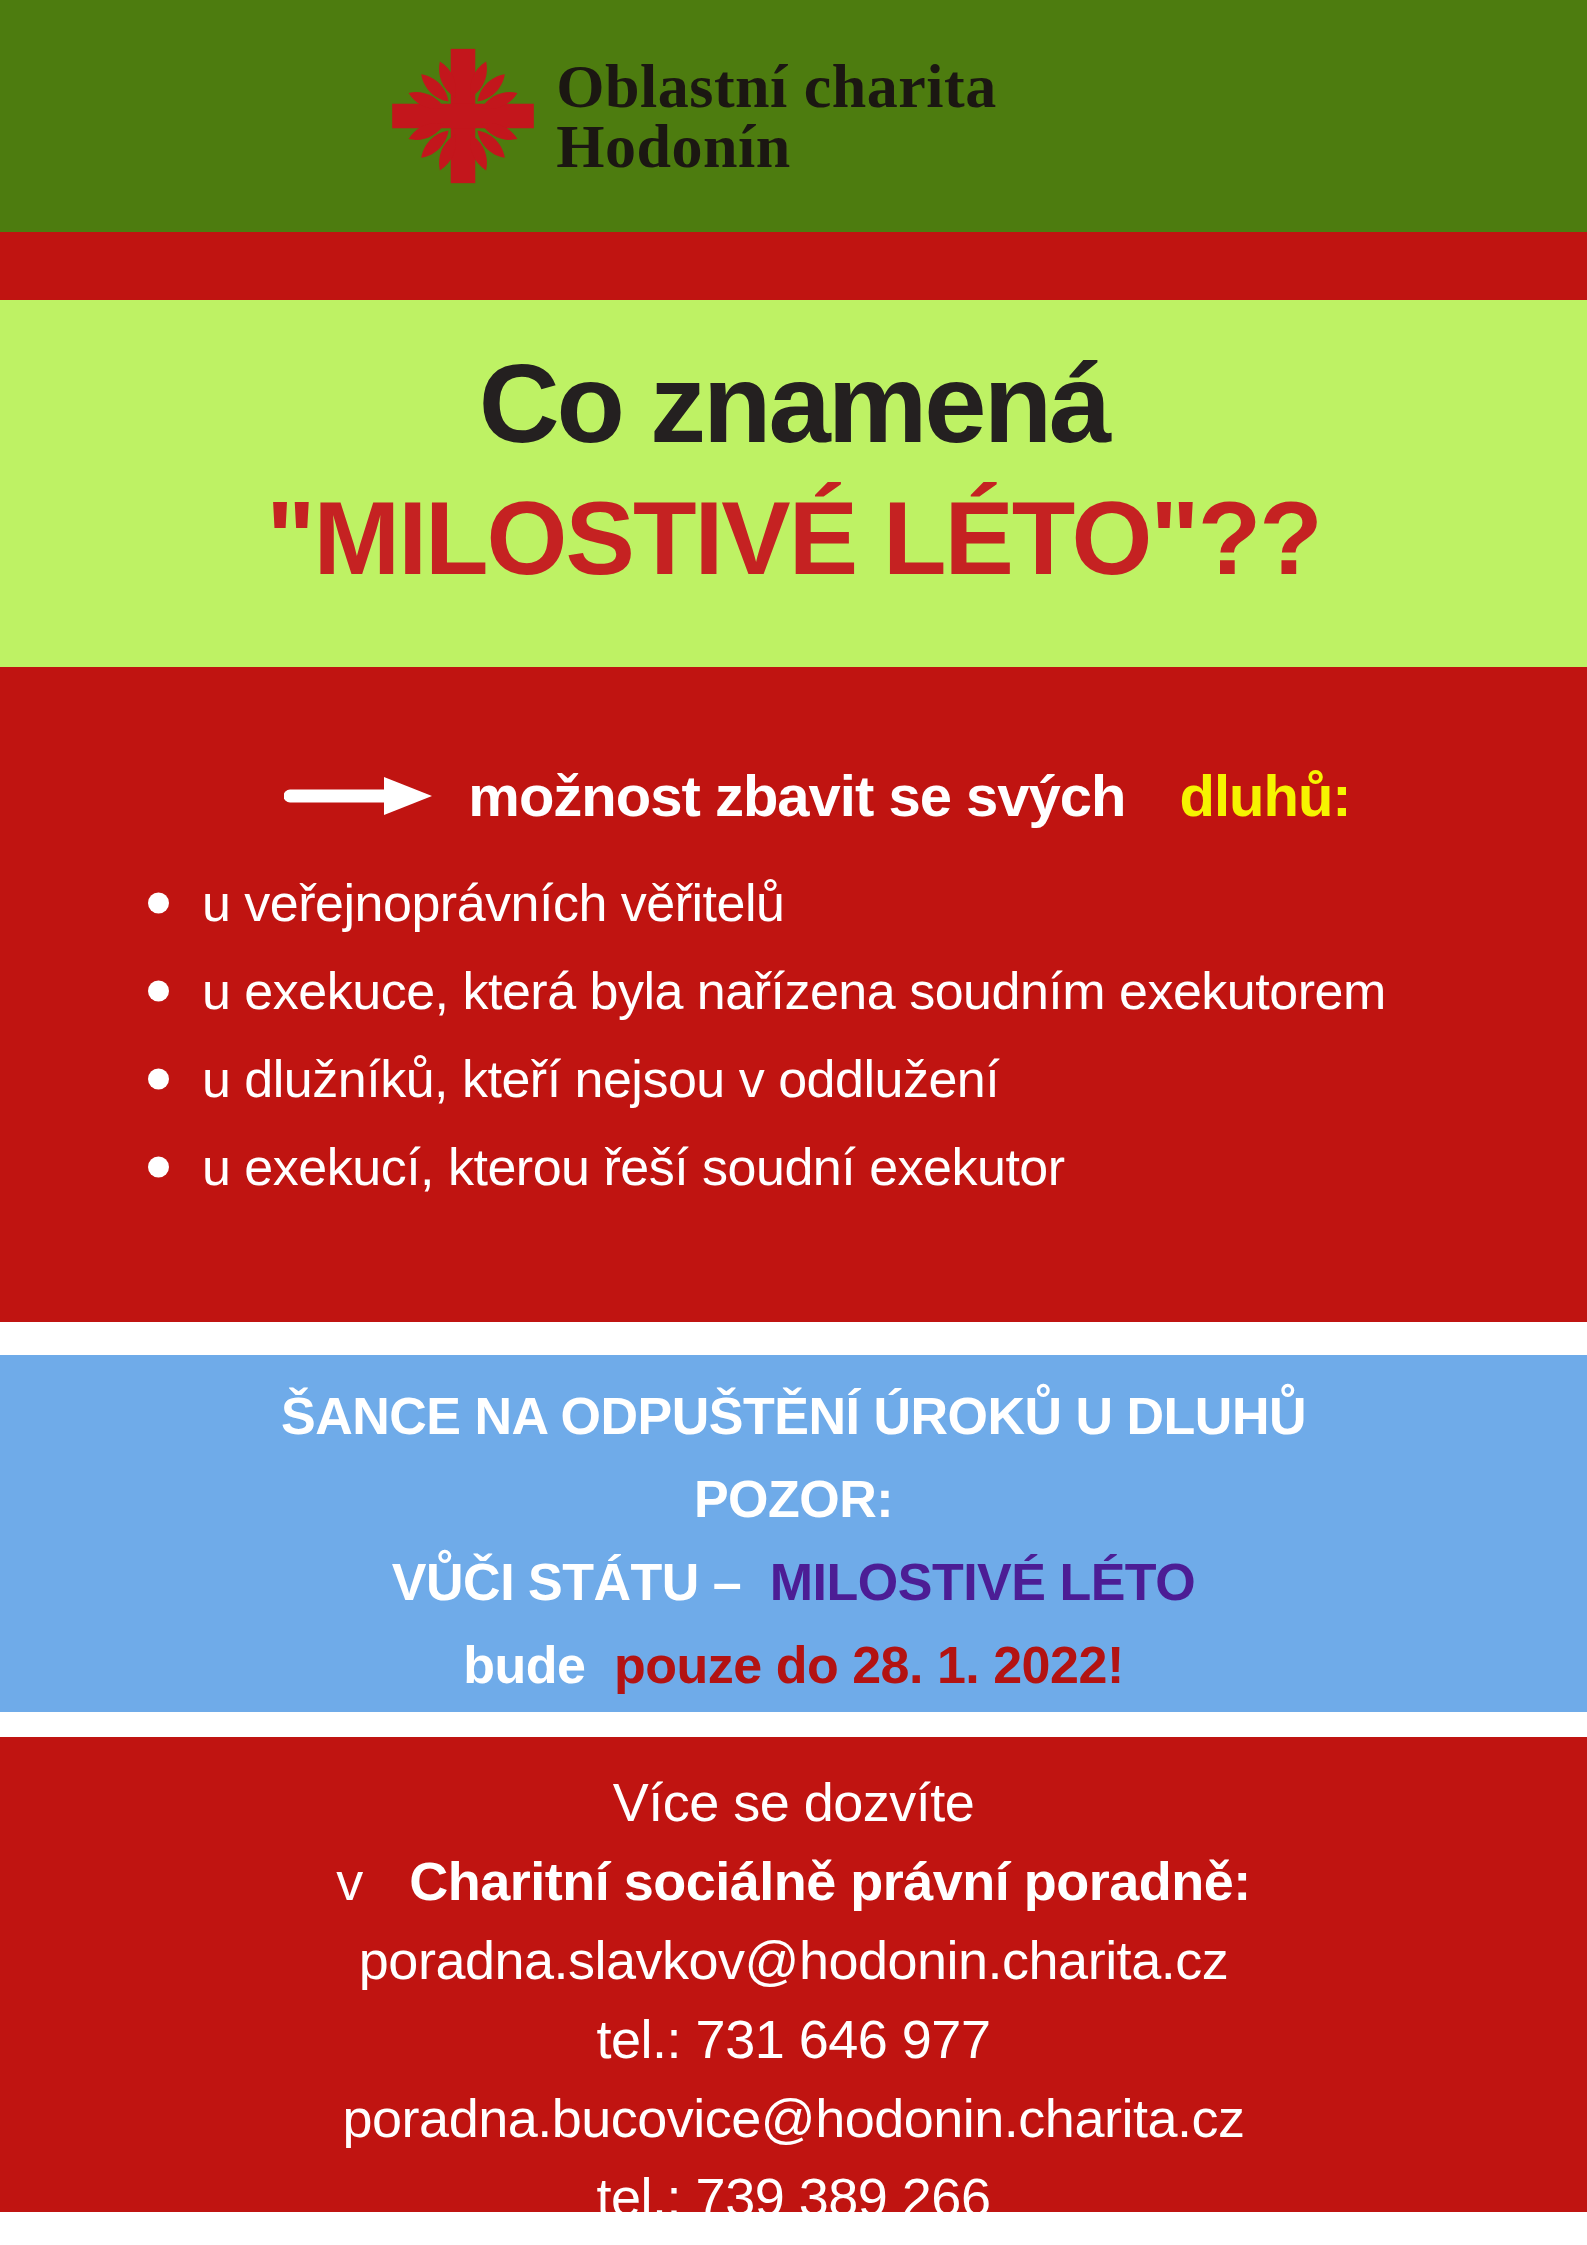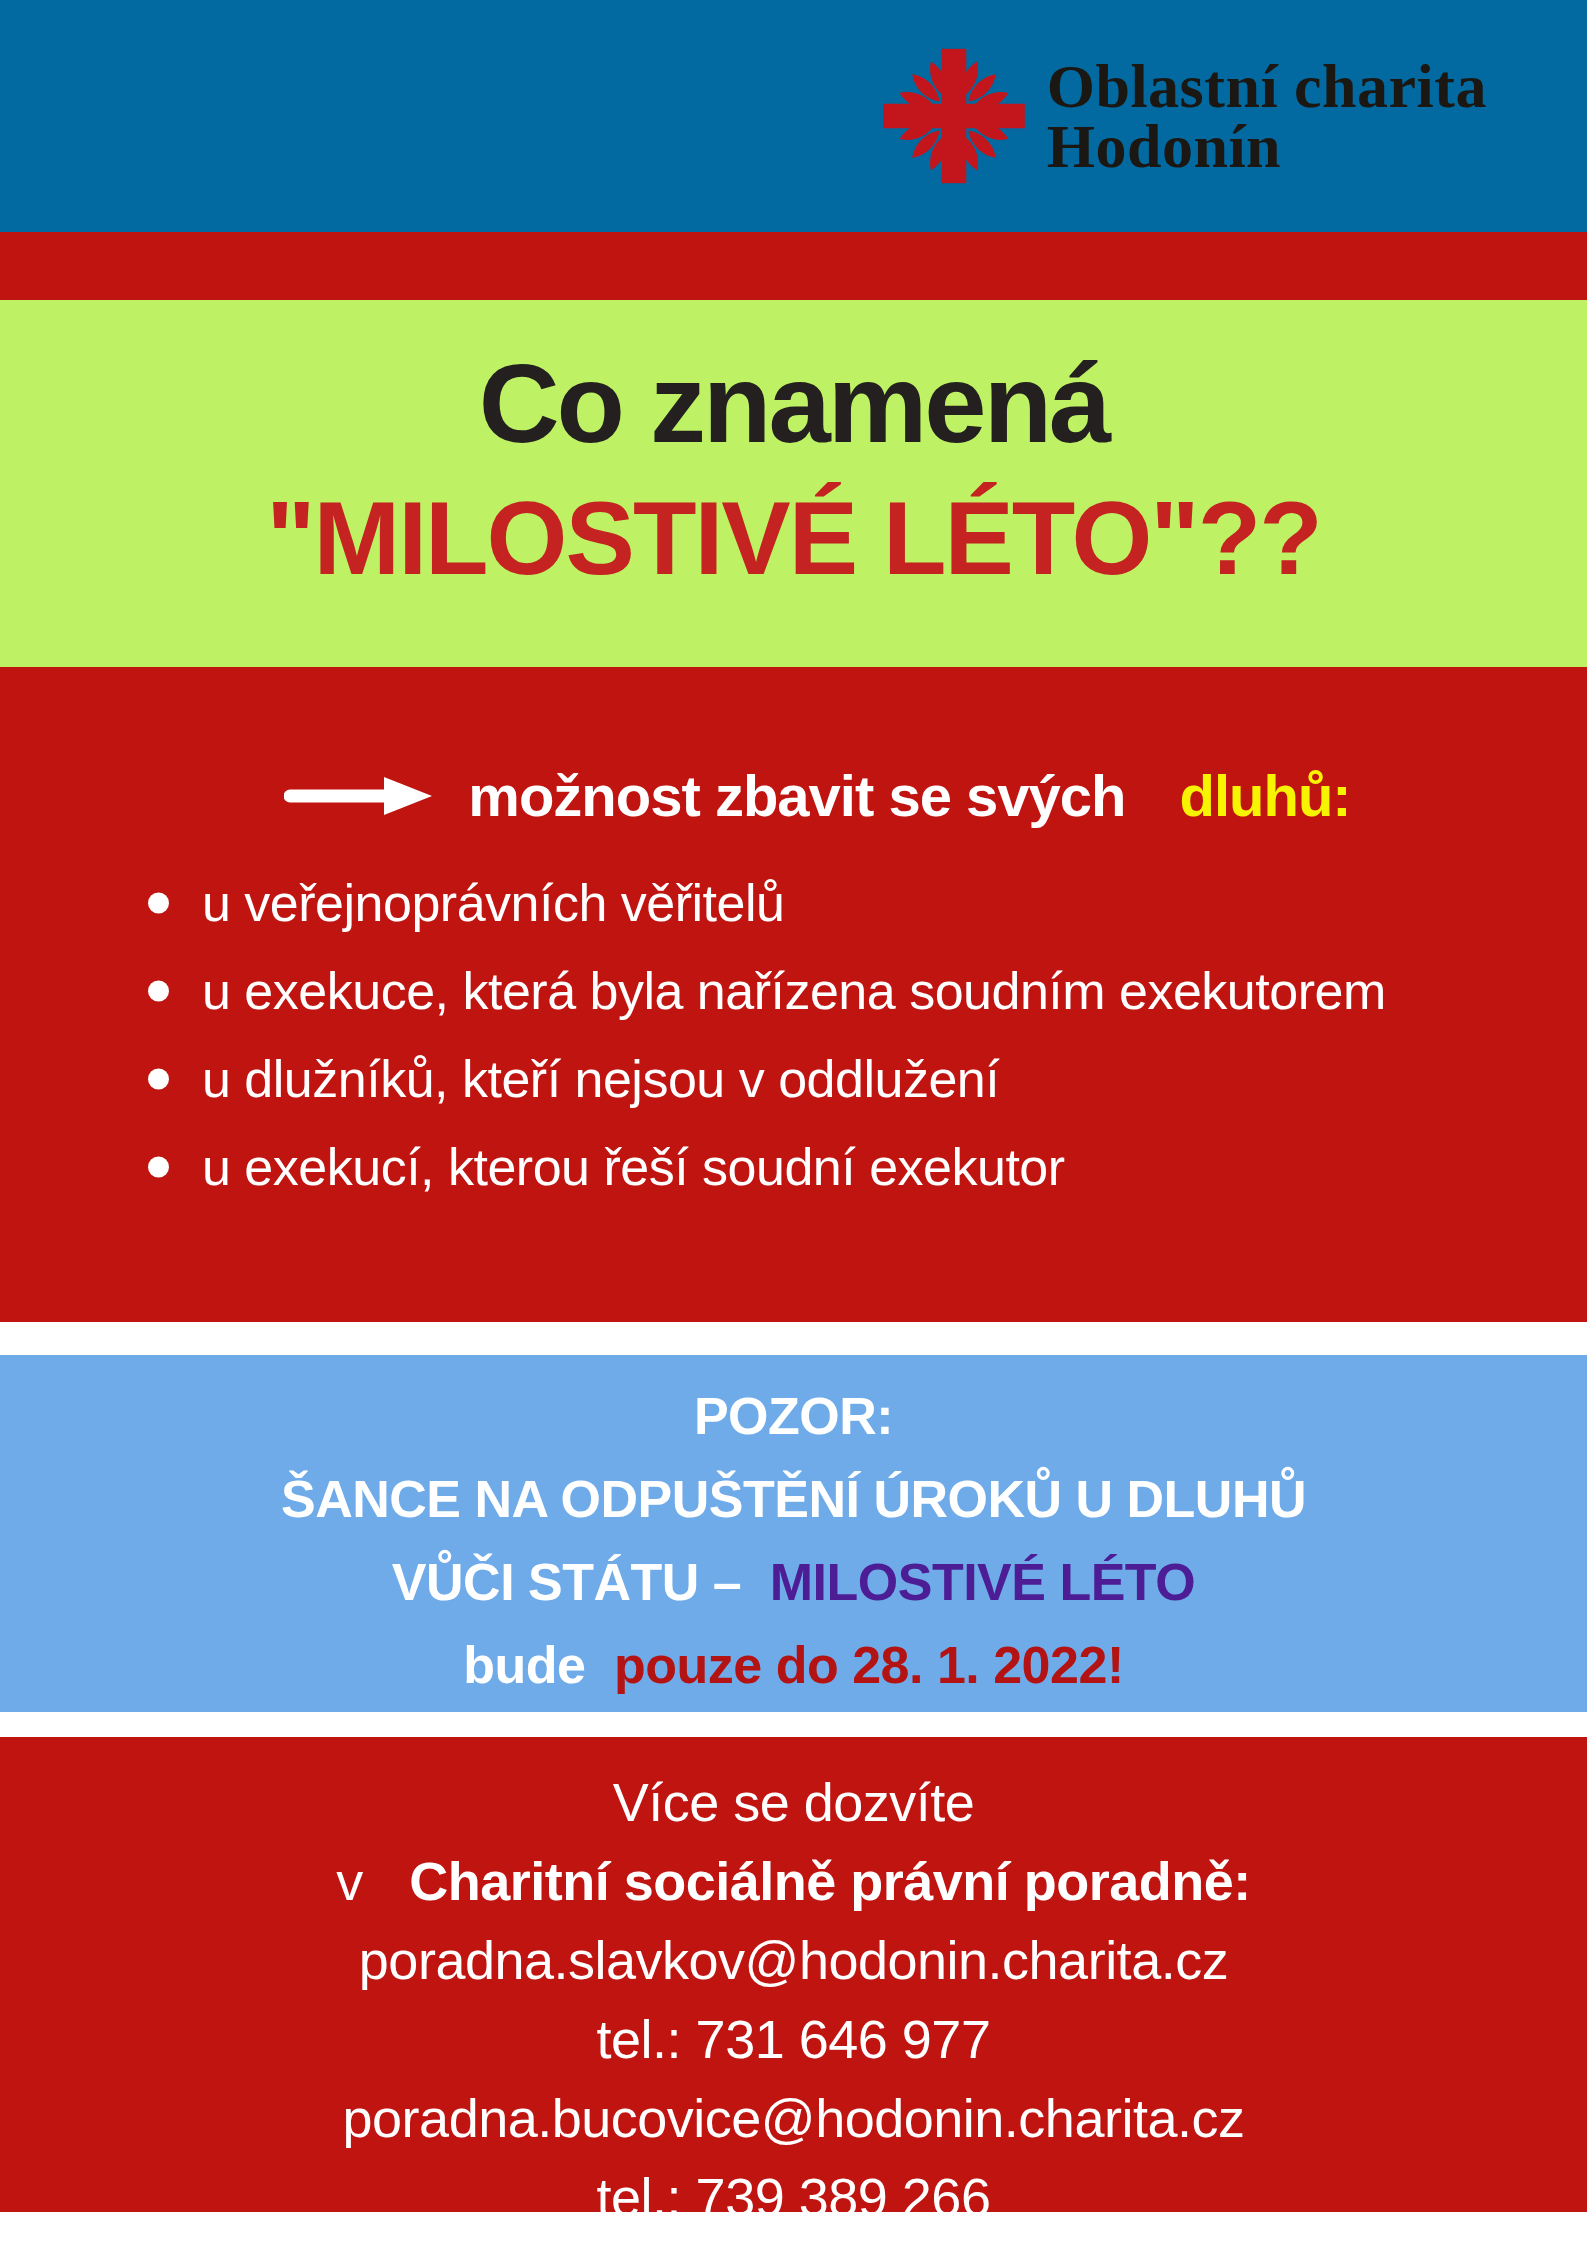--- a/index.html
+++ b/index.html
@@ -3,21 +3,21 @@
 <meta charset="utf-8">
 <style>
   html,body { margin:0; padding:0; }
   body {
     width:1587px; height:2245px;
     background:#ffffff;
     font-family:"Liberation Sans", sans-serif;
     overflow:hidden;
   }
   
-  .header { height:232px; display:flex; align-items:center; justify-content:flex-end; background:#0369a1; }
+  .header { height:232px; display:flex; align-items:center; justify-content:center; background:#4d7c0f; }
   .logo-row { display:flex; align-items:center; gap:20px; transform:translateX(-100px); }
   .logo-svg { width:146px; height:146px; display:block; }
   .org-name {
     font-family:"Liberation Serif", serif;
     font-weight:700; font-size:62px; line-height:0.97;
     color:#1b1712; letter-spacing:0.5px;
   }
   
   .red-stripe { height:68px; background:#c01411; }
   
@@ -106,22 +106,22 @@
   <ul class="bullets">
     <li>u veřejnoprávních věřitelů</li>
     <li>u exekuce, která byla nařízena soudním exekutorem</li>
     <li>u dlužníků, kteří nejsou v oddlužení</li>
     <li>u exekucí, kterou řeší soudní exekutor</li>
   </ul>
 </div>
 
 <div class="gap-a"></div>
 <div class="notice">
+  <div class="line">ŠANCE NA ODPUŠTĚNÍ ÚROKŮ U DLUHŮ</div>
   <div class="line">POZOR:</div>
-  <div class="line">ŠANCE NA ODPUŠTĚNÍ ÚROKŮ U DLUHŮ</div>
   <div class="line">
     <span class="sp">VŮČI STÁTU –</span>
     <span class="hl-yellow">MILOSTIVÉ LÉTO</span>
   </div>
   <div class="line">
     <span class="sp">bude</span>
     <span class="hl-red">pouze do 28. 1. 2022!</span>
   </div>
 </div>
 

